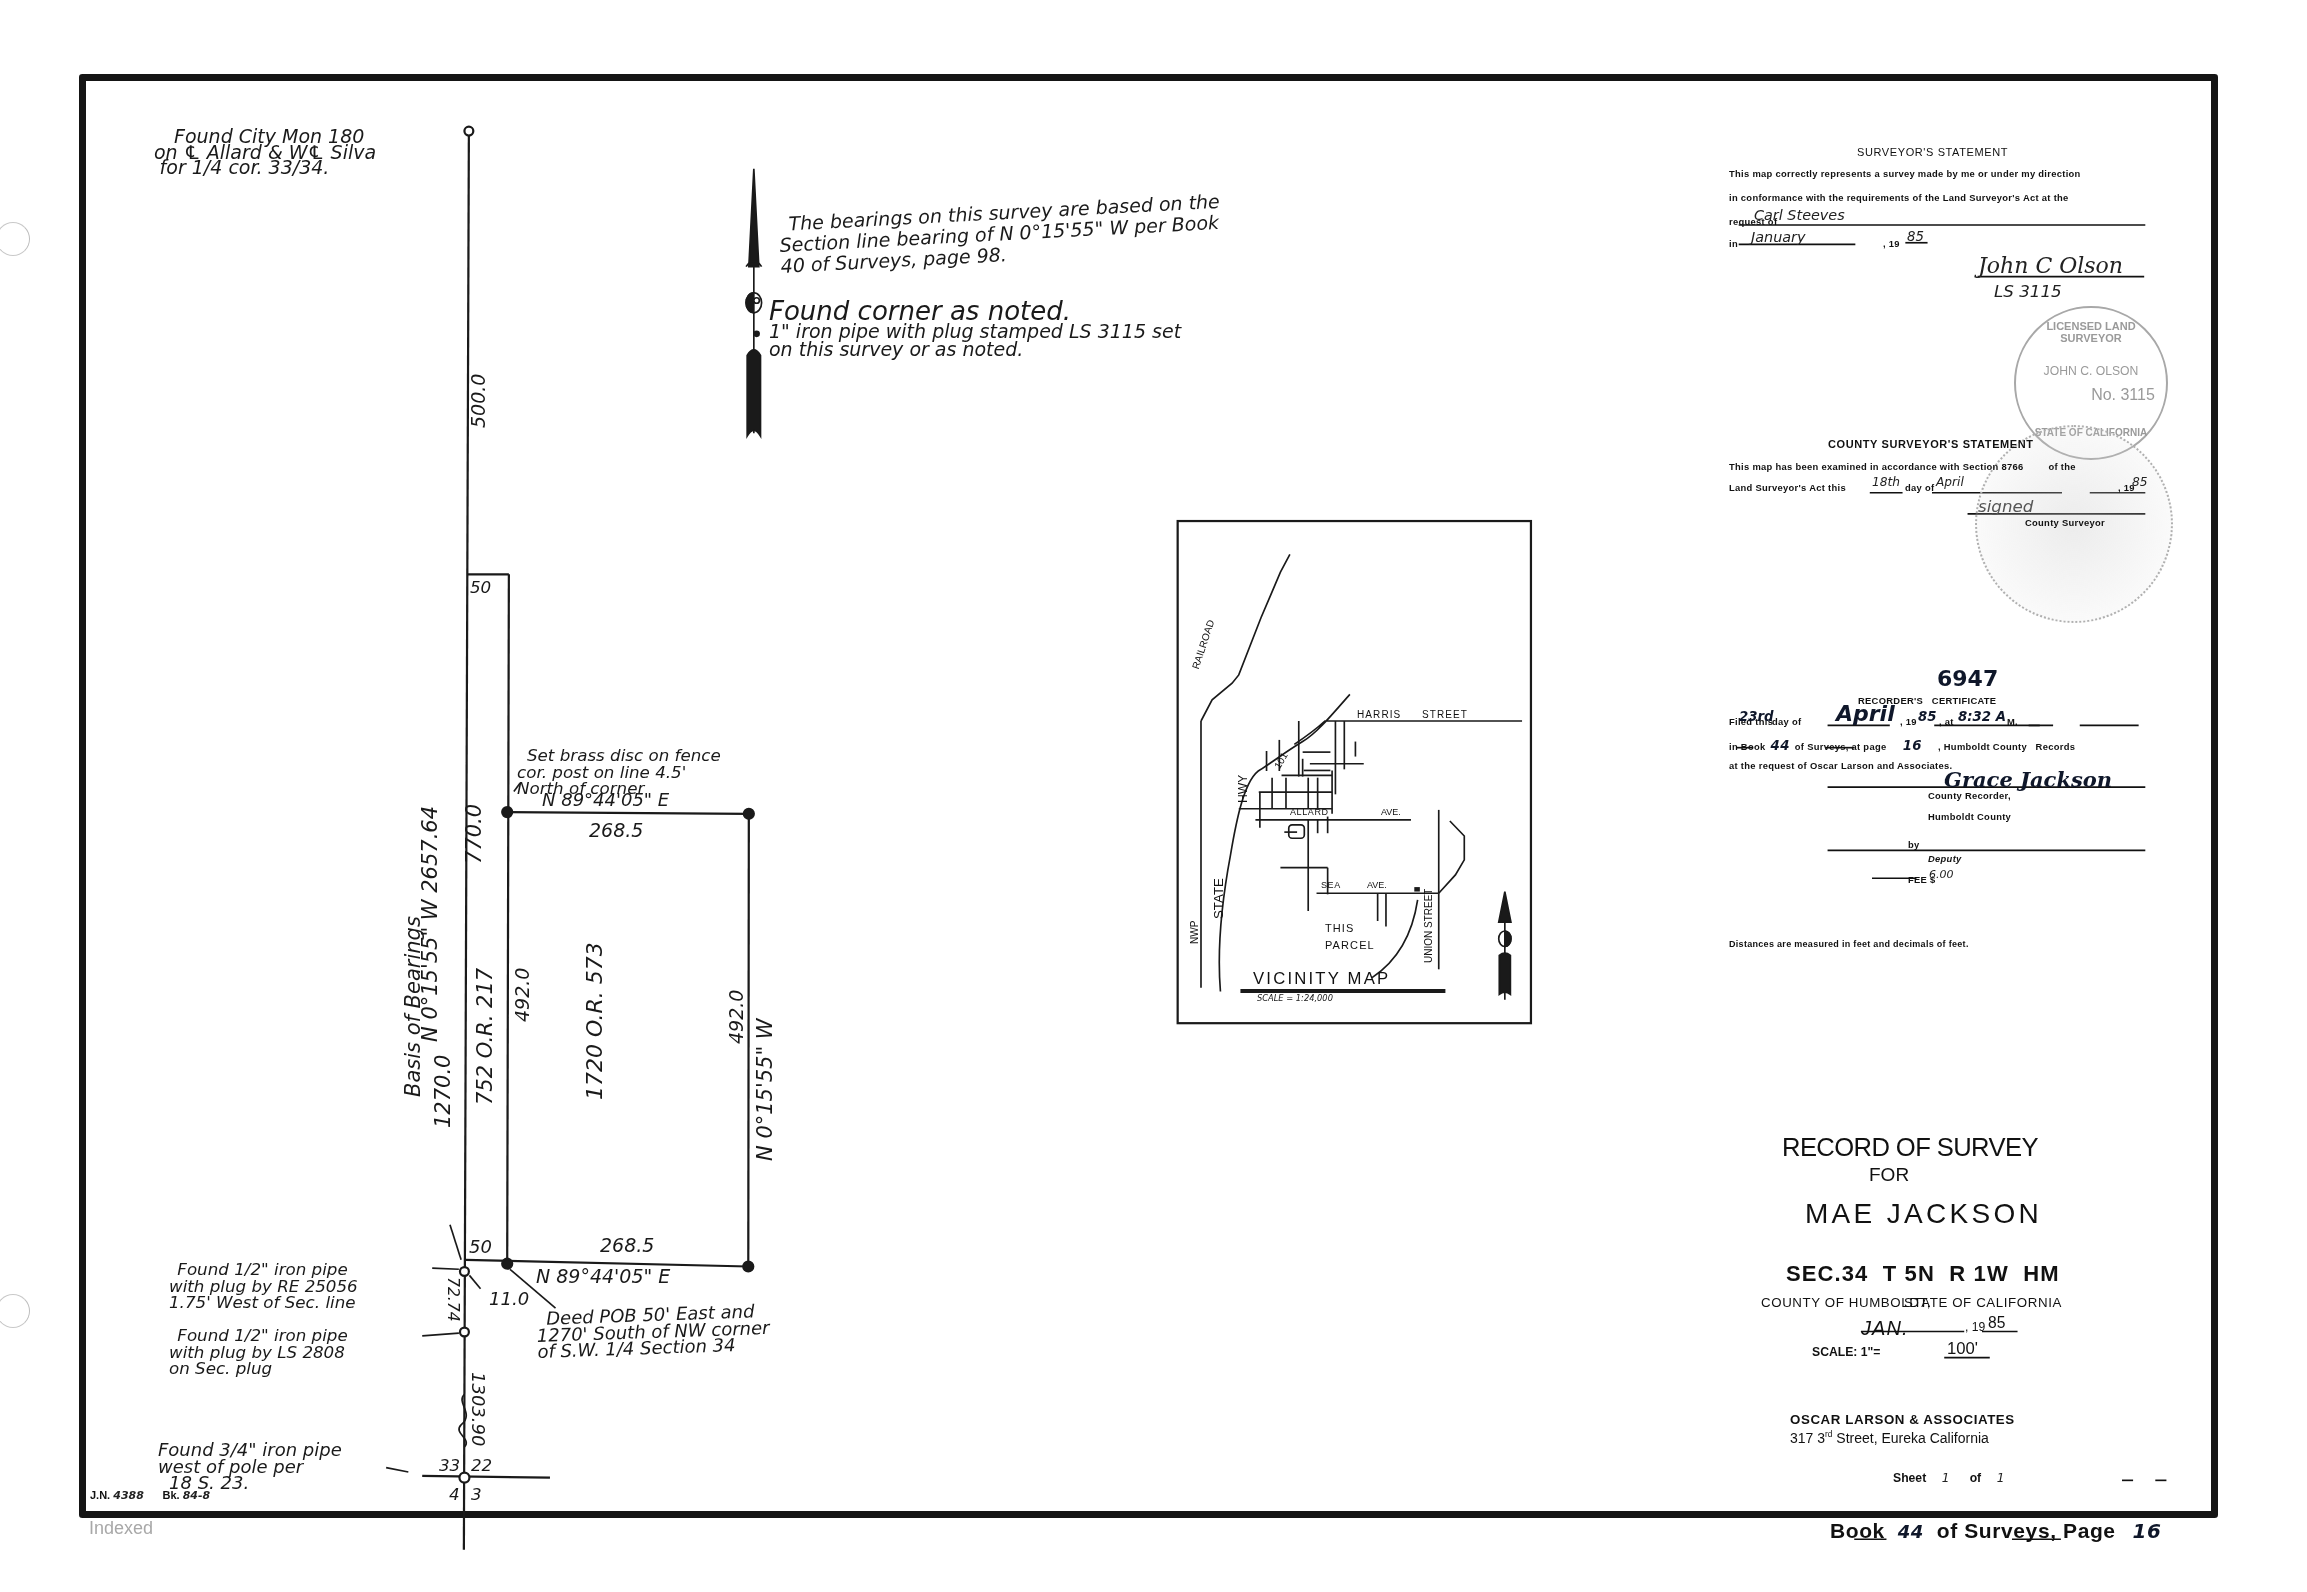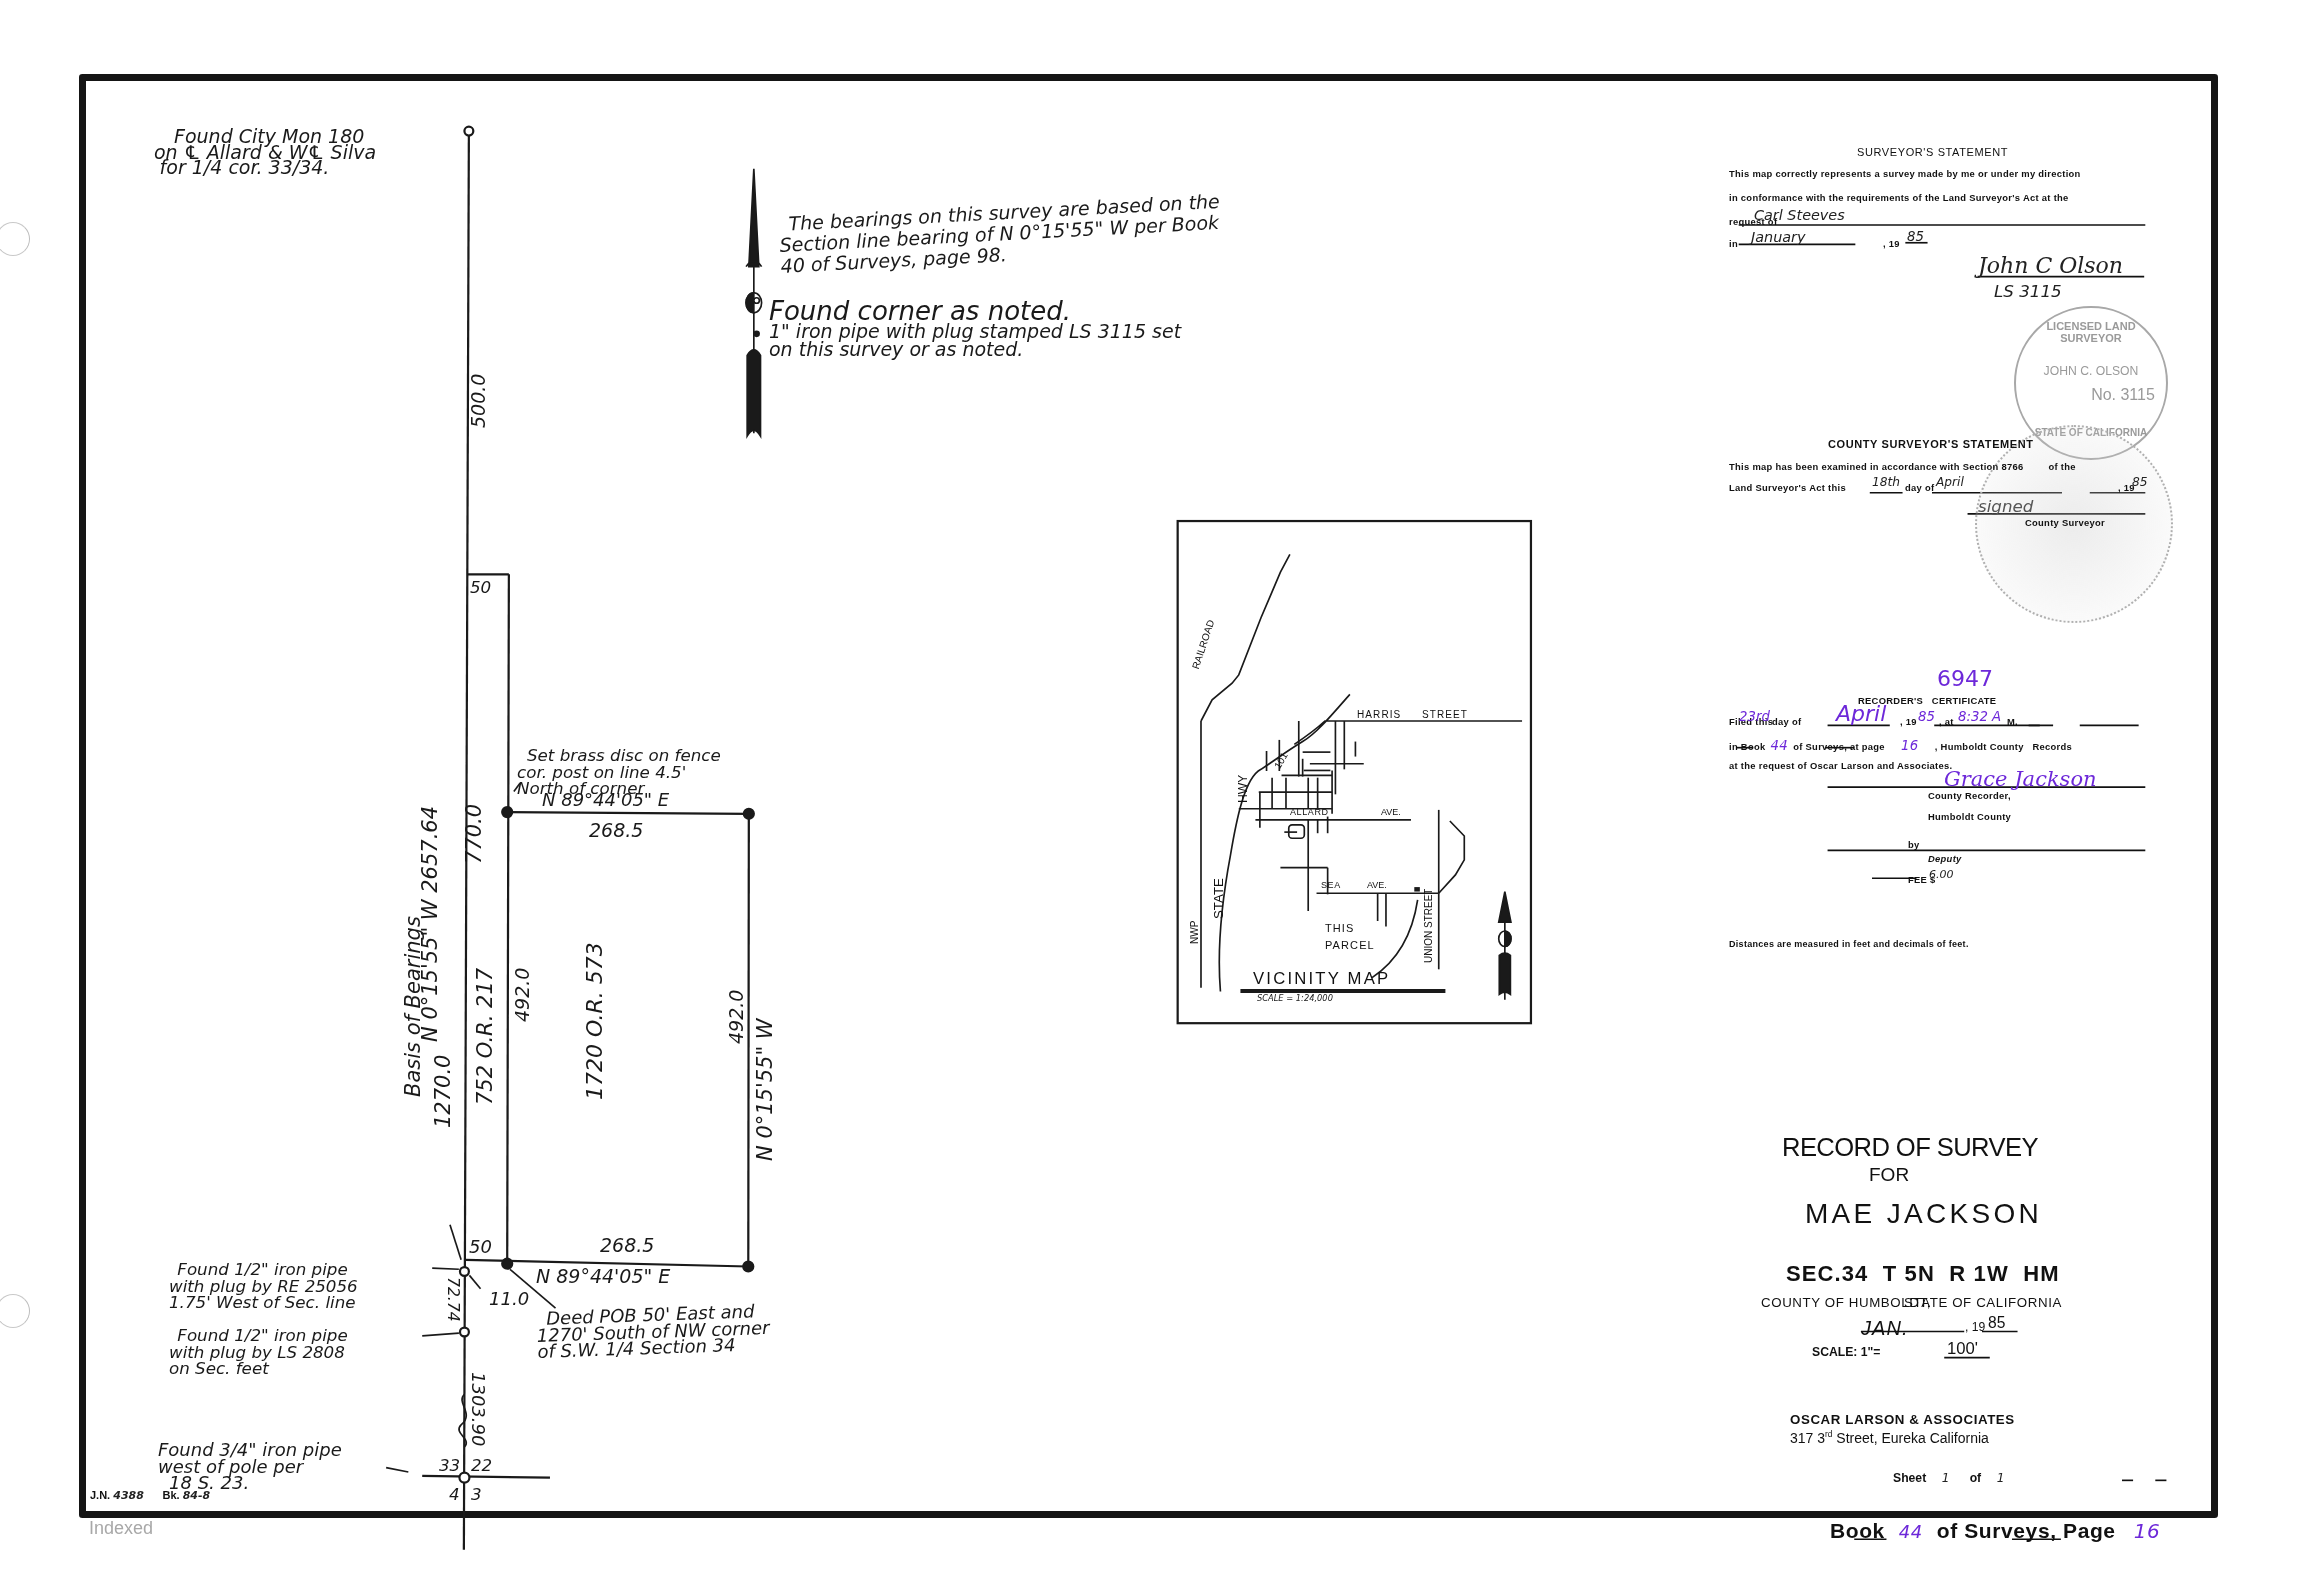--- a/index.html
+++ b/index.html
@@ -9,21 +9,21 @@
   .hand { font-family: "DejaVu Sans", sans-serif; font-style: italic; color: #1a1a1a; white-space: nowrap; }
   .print { font-family: "Liberation Sans", sans-serif; color: #111; white-space: nowrap; }
   .frame { position: absolute; left: 79px; top: 74px; width: 2125px; height: 1430px;
            border: 7.8px solid #151515; border-radius: 3.3px; box-sizing: content-box; }
   .hole { position: absolute; width: 32px; height: 32px; border-radius: 50%;
           border: 1.7px solid #c9c9c9; border-right-color: #bdbdbd; }
   svg.plat { position: absolute; left: 0; top: 0; }
   .rot { transform-origin: left top; transform: rotate(-90deg); }
   .rot90 { transform-origin: left top; transform: rotate(90deg); }
   .fill { font-family: "DejaVu Sans", sans-serif; font-style: italic; color: #222; }
-  .fill-gray { font-family: "DejaVu Sans", sans-serif; font-style: italic; color: #6d28d9; font-weight: normal; }
+  .fill-gray { font-family: "DejaVu Sans", sans-serif; font-style: italic; color: #0f172a; font-weight: bold; }
   .stmt { font-size: 9.4px; letter-spacing: 0.3px; line-height: 1; }
   .stmt-title { font-size: 11px; letter-spacing: 0.6px; }
   .stamp { position: absolute; border-radius: 50%; color: #9a9a9a; font-family: "Liberation Sans", sans-serif; text-align: center; }
 </style>
 </head>
 <body>
 
 <div class="hole" style="left:-4.4px; top:222px;"></div>
 <div class="hole" style="left:-4.4px; top:1294px;"></div>
 
@@ -209,21 +209,21 @@
 <div class="abs hand rot90" style="left:489px; top:1372px; font-size:18px;">1303.90</div>
 
 <div class="abs hand" style="left:169px; top:1261px; font-size:16.7px; line-height:16.7px;">
   <div style="padding-left:8.3px;">Found 1/2" iron pipe</div>
   <div>with plug by RE 25056</div>
   <div>1.75' West of Sec. line</div>
 </div>
 <div class="abs hand" style="left:169px; top:1327px; font-size:16.7px; line-height:16.7px;">
   <div style="padding-left:8.3px;">Found 1/2" iron pipe</div>
   <div>with plug by LS 2808</div>
-  <div>on Sec. feet</div>
+  <div>on Sec. plug</div>
 </div>
 <div class="abs hand" style="left:536px; top:1311px; font-size:18px; line-height:16.7px; transform:rotate(-2deg); transform-origin:left top;">
   <div style="padding-left:10px;">Deed POB 50' East and</div>
   <div>1270' South of NW corner</div>
   <div>of S.W. 1/4 Section 34</div>
 </div>
 <div class="abs hand" style="left:158px; top:1442px; font-size:18px; line-height:16.7px;">
   <div>Found 3/4" iron pipe</div>
   <div>west of pole per</div>
   <div style="padding-left:11px;">18 S. 23.</div>

